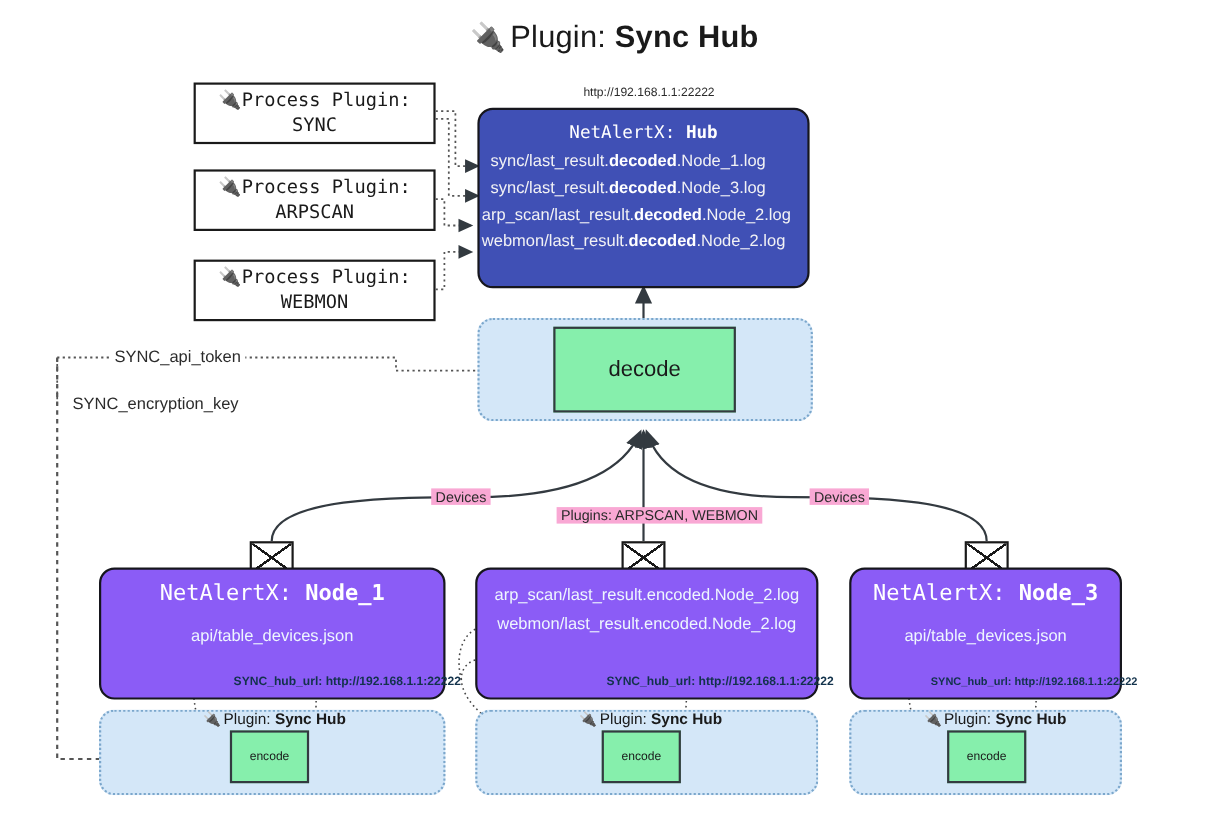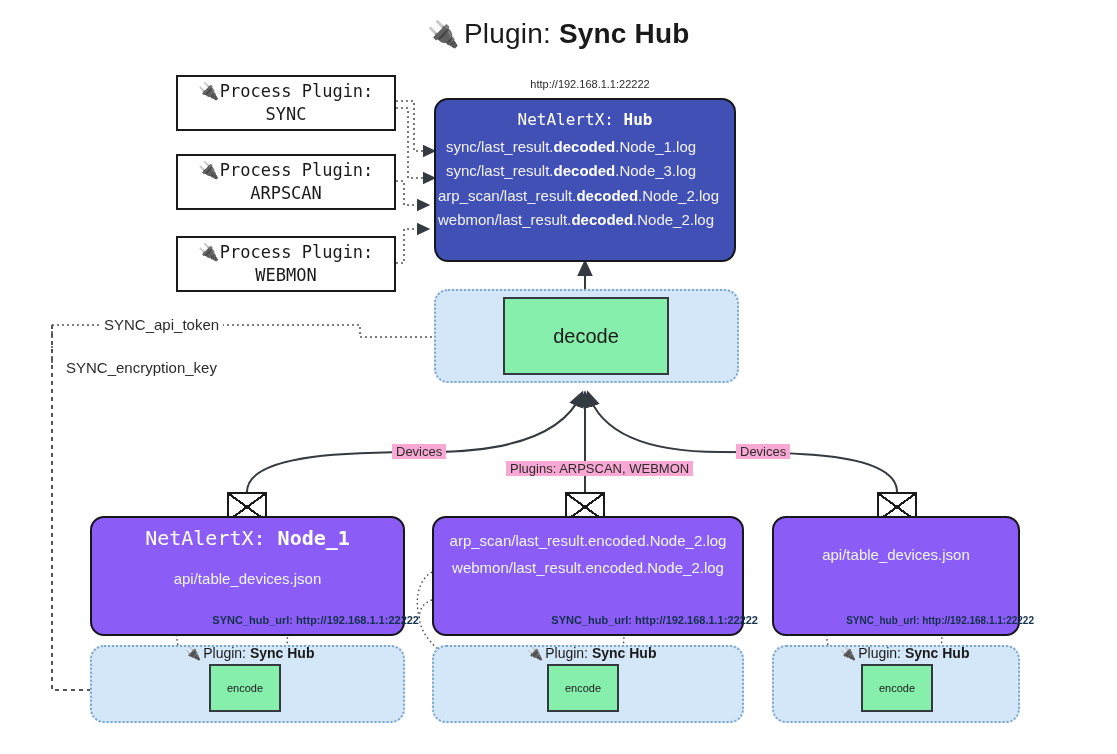--- a/index.html
+++ b/index.html
@@ -184,20 +184,23 @@
     <div class="nurl" style="bottom:8px;">SYNC_hub_url: http://192.168.1.1:22222</div>
   </div>
 
   <div class="node" style="left:432px;top:516px;width:312px;height:120px;">
     <div class="nfile" style="margin-top:6px;">arp_scan/last_result.encoded.Node_2.log</div>
     <div class="nfile" style="margin-top:10px;">webmon/last_result.encoded.Node_2.log</div>
     <div class="nurl" style="bottom:8px;">SYNC_hub_url: http://192.168.1.1:22222</div>
   </div>
 
   <div class="node" style="left:772px;top:516px;width:248px;height:120px;">
+    <div class="nname">
+      <span>NetAlertX:</span> <b>Node_3</b>
+    </div>
     <div class="nfile" style="margin-top:20px;">api/table_devices.json</div>
     <div class="nurl" style="bottom:8px;font-size:10px;">SYNC_hub_url: http://192.168.1.1:22222</div>
   </div>
 
   <div class="lbcontainer" style="left:90px;top:645px;width:315px;height:78px;"></div>
   <div class="lbcontainer" style="left:432px;top:645px;width:312px;height:78px;"></div>
   <div class="lbcontainer" style="left:772px;top:645px;width:248px;height:78px;"></div>
 
   <div class="plabel" style="left:185px;top:645px;">
     <span class="plug">🔌</span><span>Plugin:</span>

